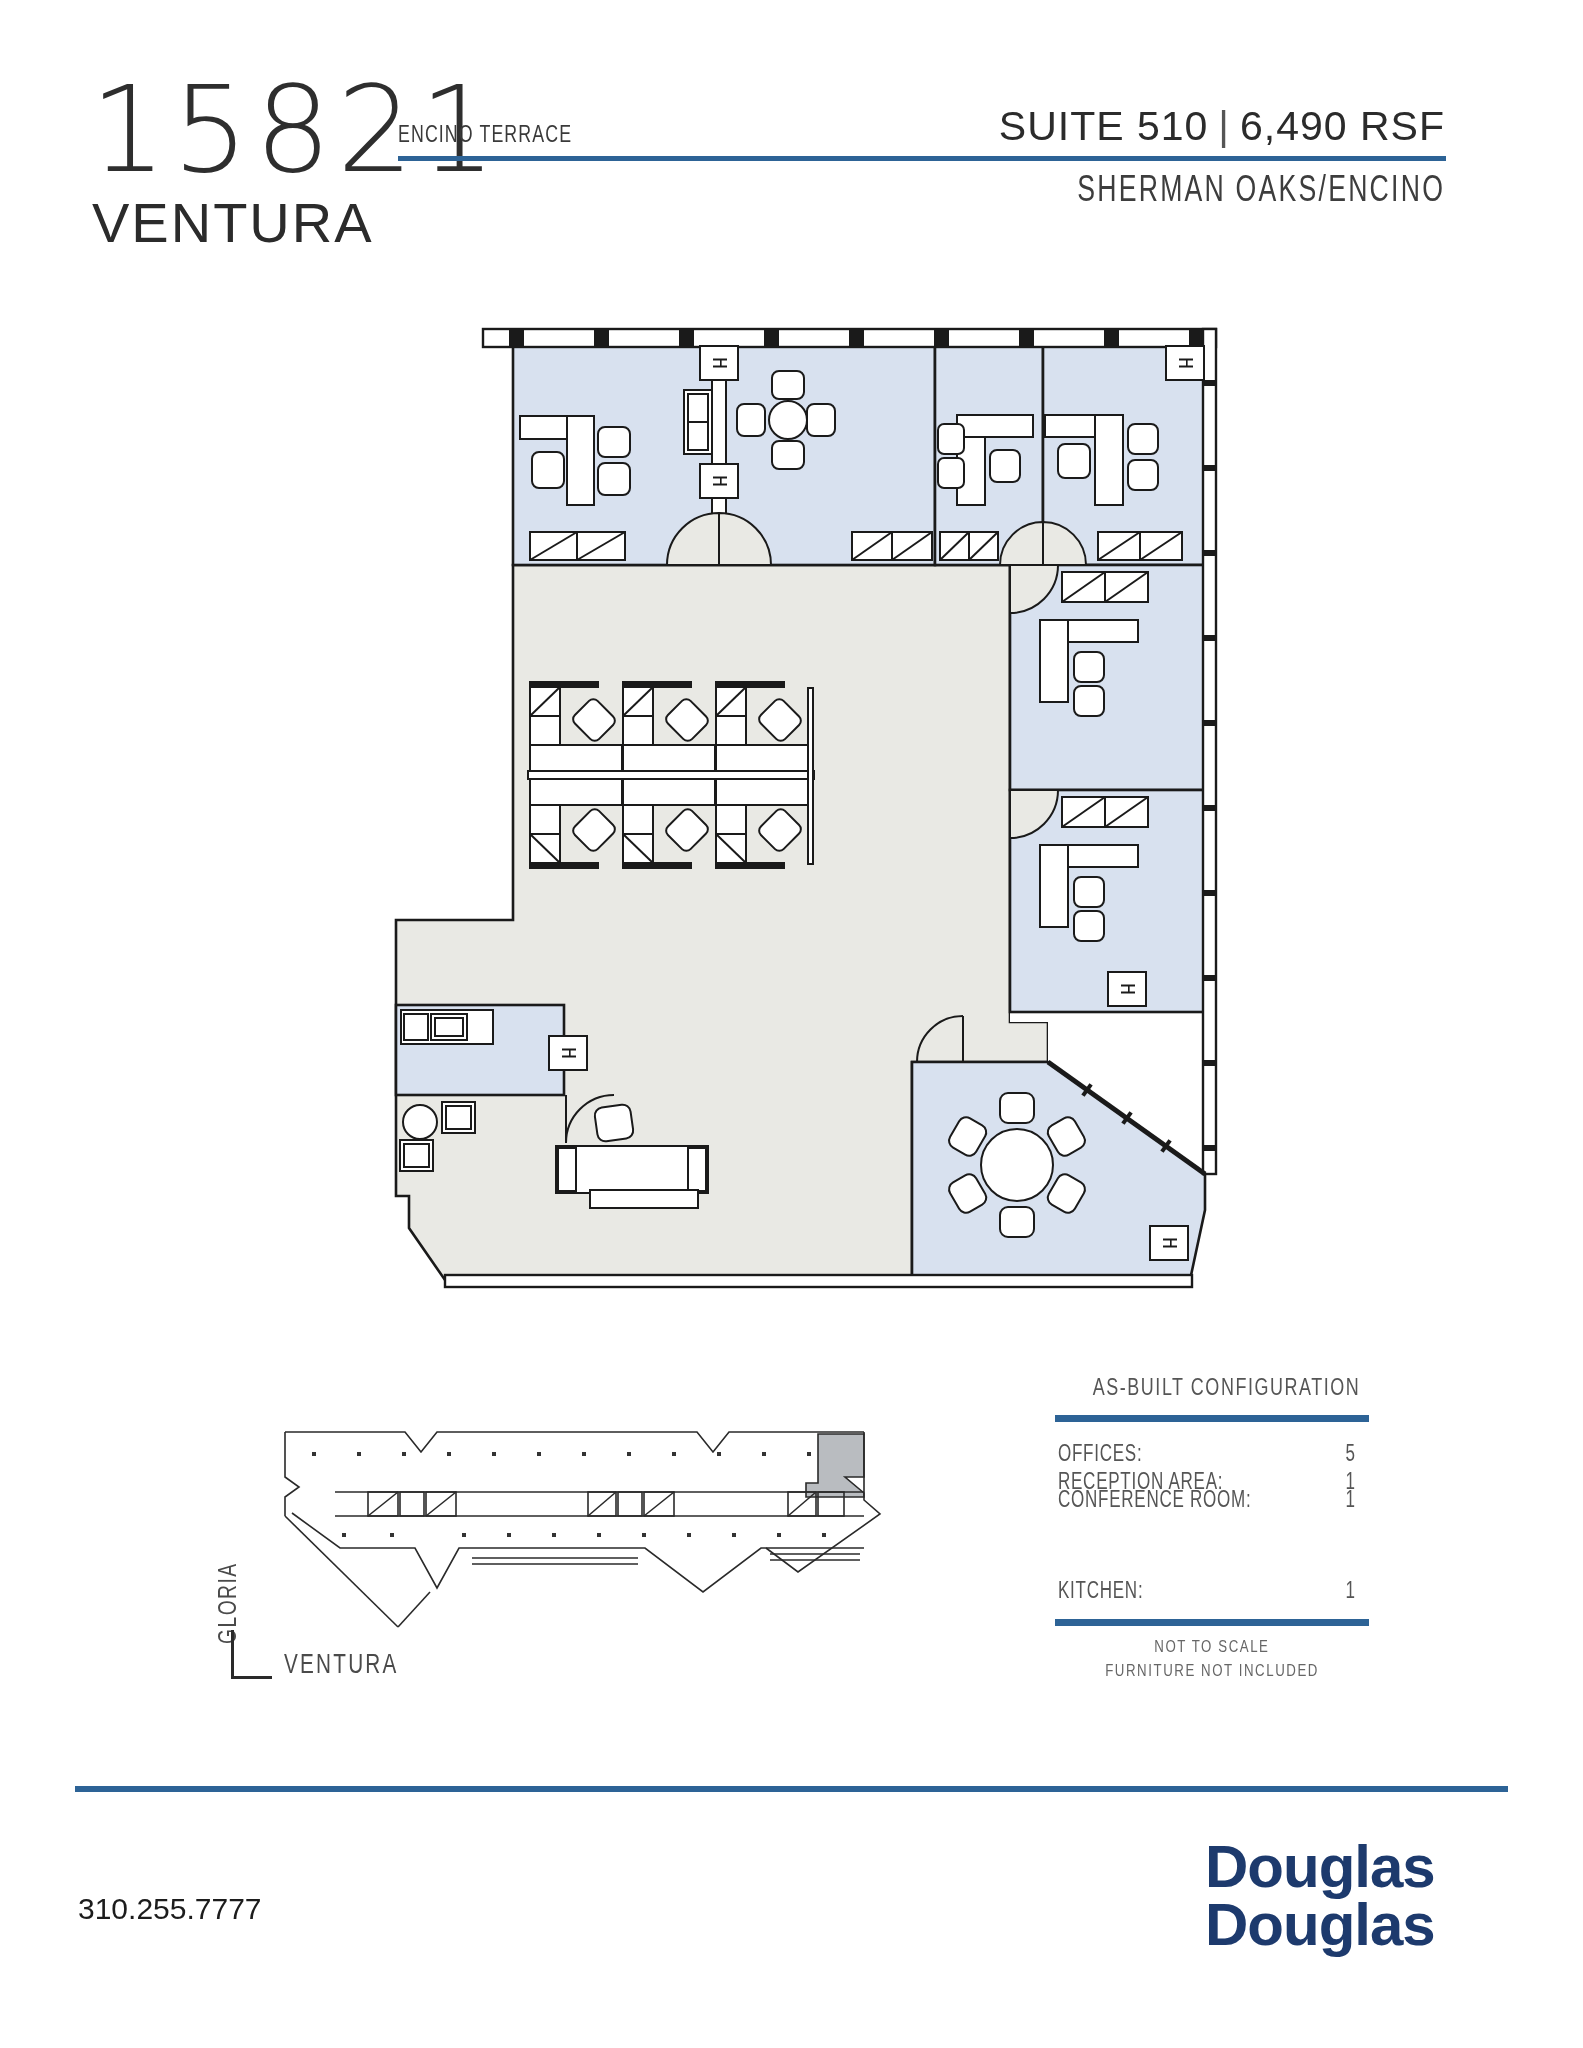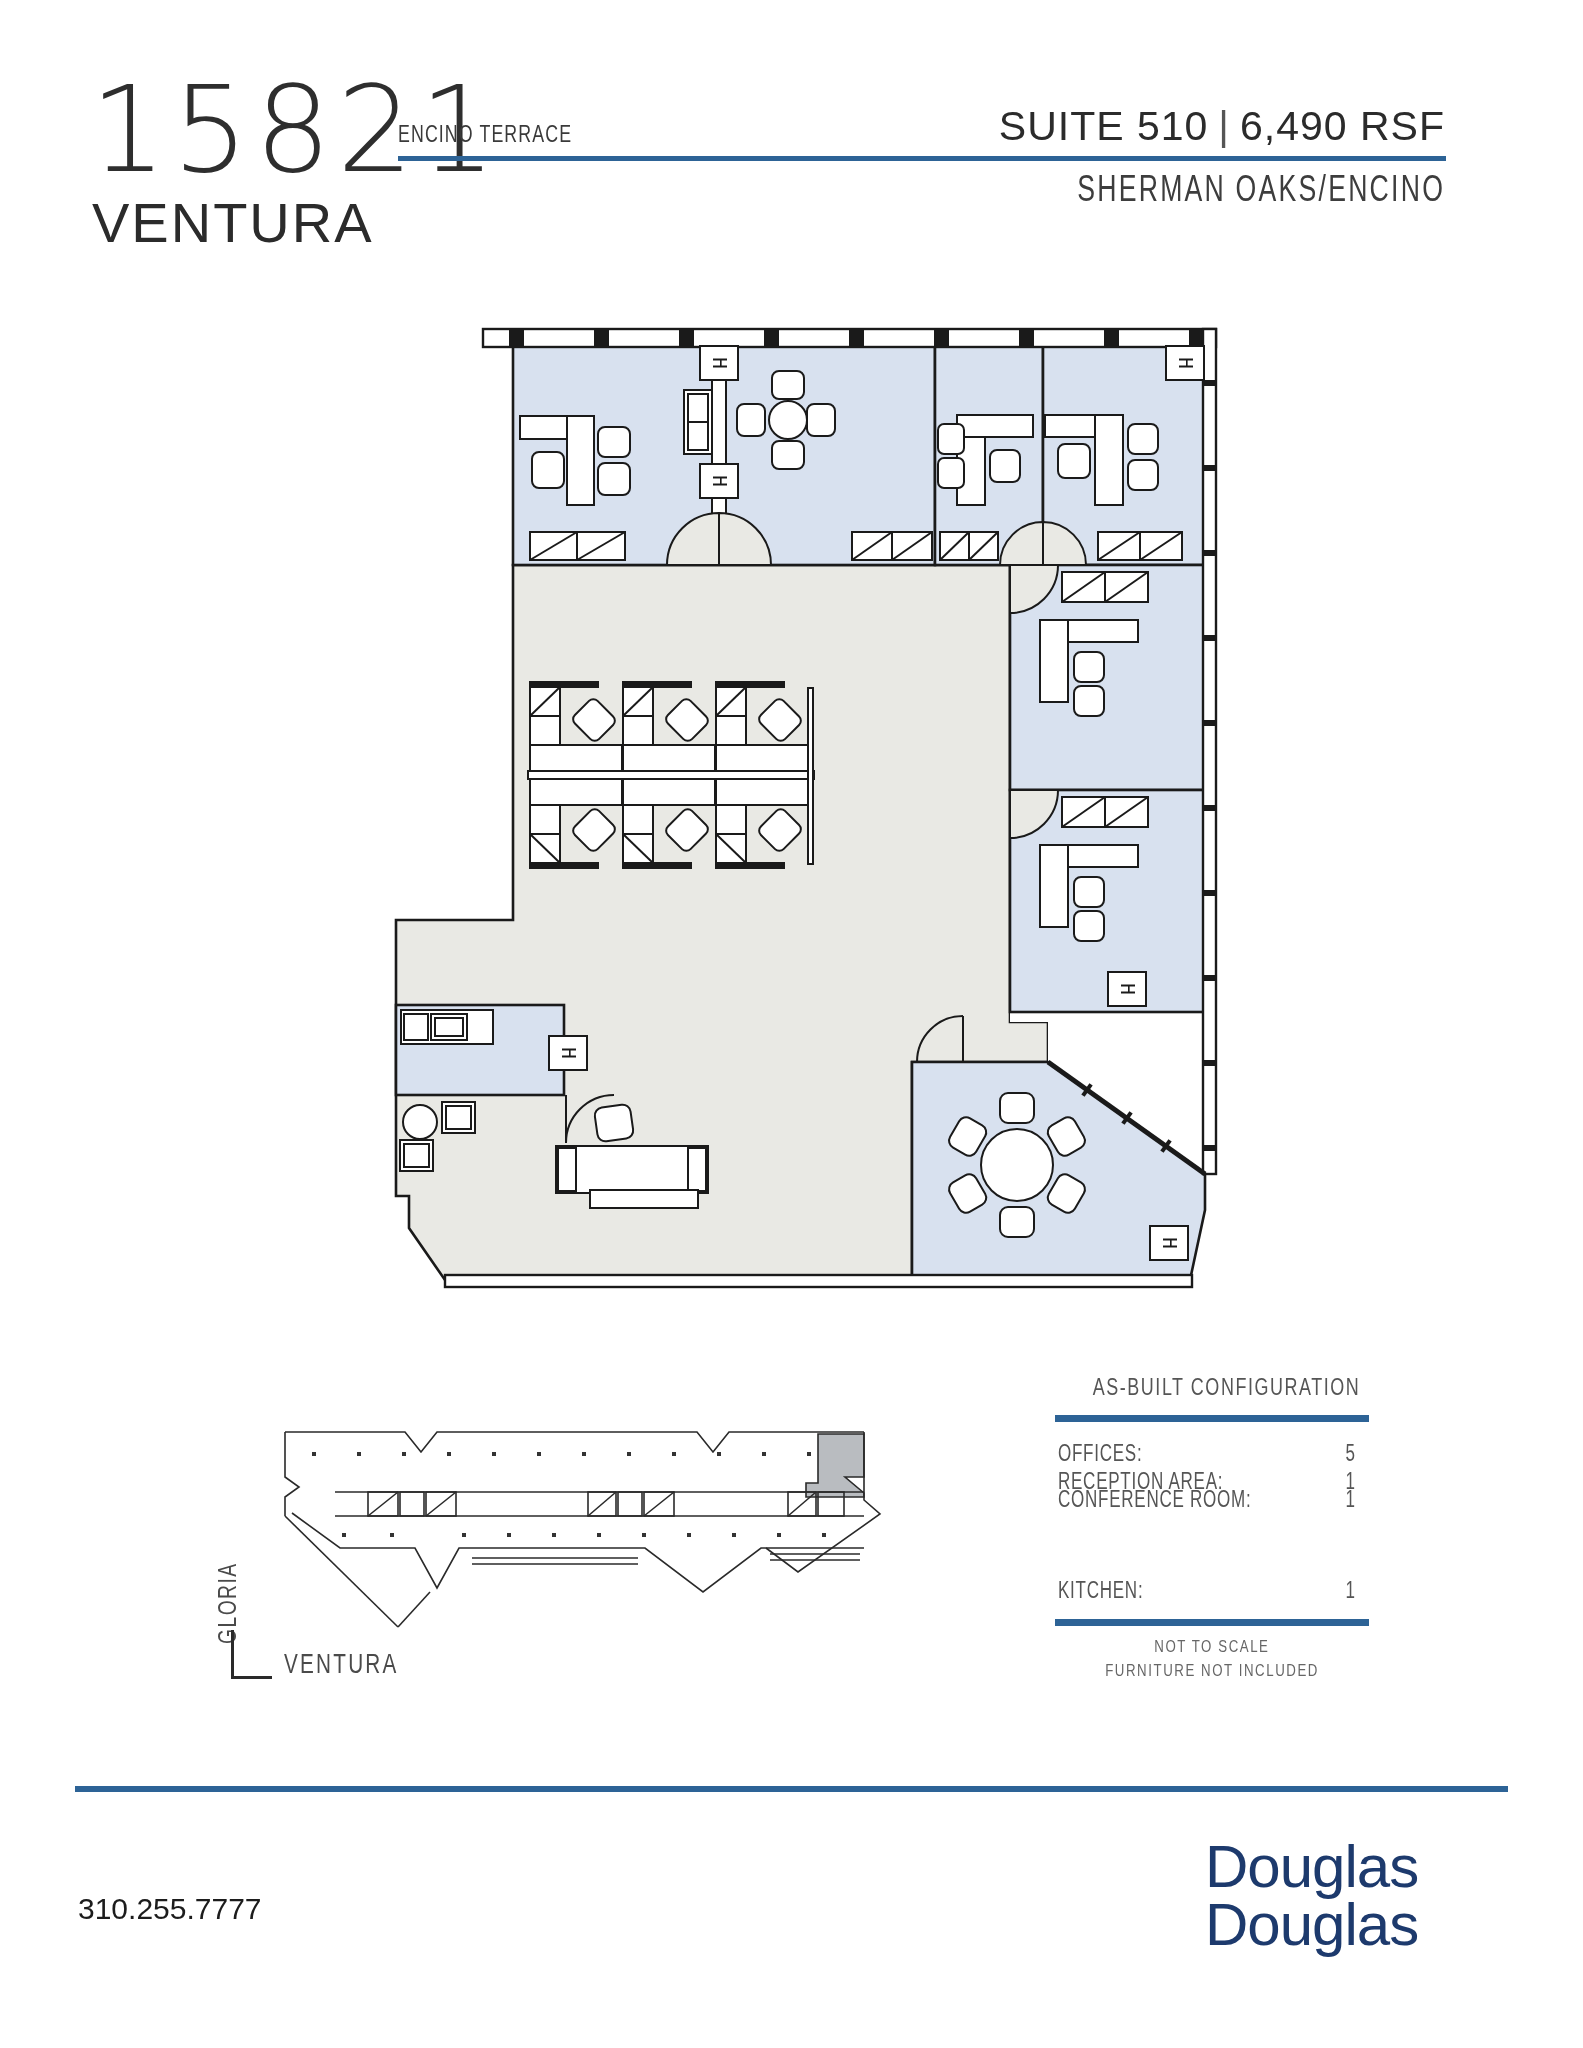--- a/index.html
+++ b/index.html
@@ -37,21 +37,21 @@
   .cfg-rule1{top:1415px;} .cfg-rule2{top:1619px;}
   .cfg-row{left:1058px;width:298px;display:flex;justify-content:space-between;
            font-size:23px;color:#555;letter-spacing:1px;}
   .cfg-note{left:1055px;width:314px;text-align:center;font-size:17px;color:#666;letter-spacing:2px;}
 
   
   .rule-footer{left:75px;top:1786px;width:1433px;height:6px;background:#2d6396;}
   .contact-heading{left:78px;top:1828px;font-size:31px;font-weight:bold;color:#101010;}
   .contact-phone{left:78px;top:1892px;font-size:30px;color:#1c1c1c;}
   .contact-email{left:78px;top:1931px;font-size:30px;color:#1c1c1c;}
-  .logo{left:1205px;top:1838px;font-size:60px;font-weight:normal;color:#1d3a6d;
+  .logo{left:1205px;top:1838px;font-size:60px;font-weight:bold;color:#1d3a6d;
         line-height:.97;letter-spacing:-1px;}
 </style>
 </head>
 <body>
 
 <div class="page">
 
   <div class="abs addr-num">15821</div>
   <div class="abs addr-street">VENTURA</div>
   <div class="abs bldg-name"><span class="cond">ENCINO TERRACE</span></div>

